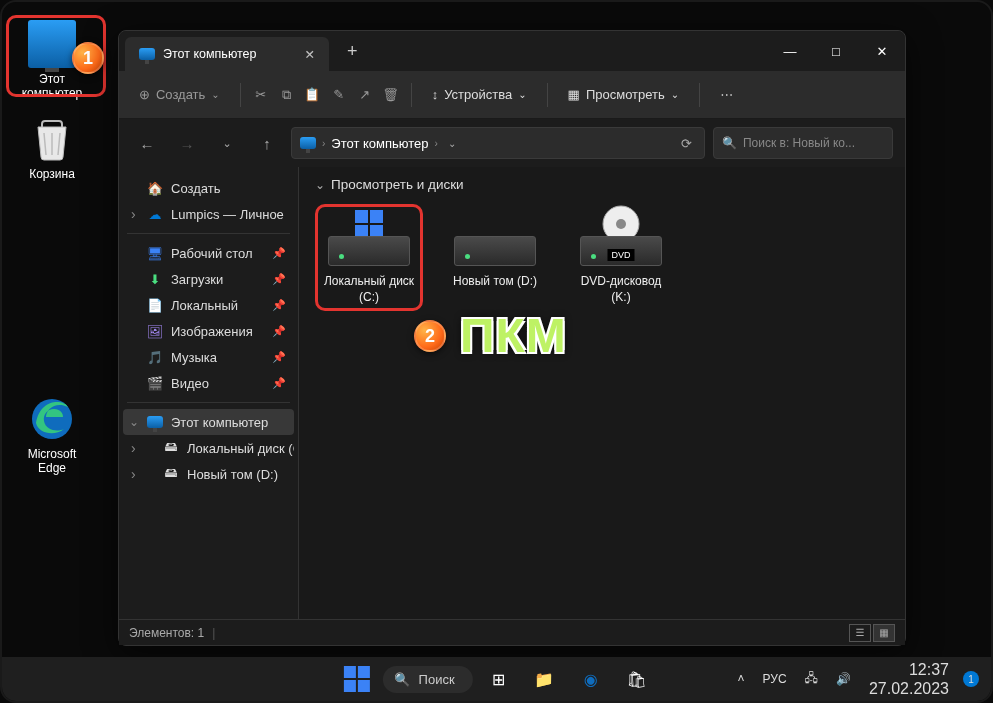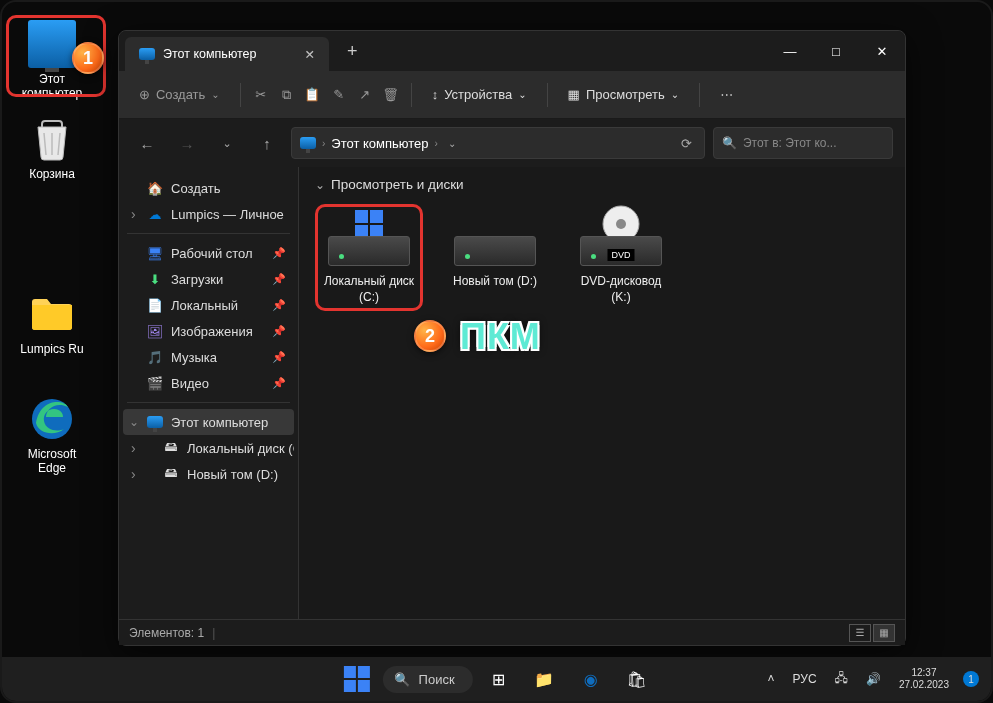--- a/index.html
+++ b/index.html
@@ -70,30 +70,30 @@
   .drive-body::after { content: ""; position: absolute; left: 10px; bottom: 6px; width: 5px; height: 5px; background: #4ade80; border-radius: 50%; }
   .drive-top { position: absolute; top: 0; left: 50%; transform: translateX(-50%); }
   .drive .d-label { font-size: 12px; color: #eee; line-height: 1.3; }
   .drive.highlighted { border: 3px solid #e3342f; border-radius: 10px; padding: 3px; }
   
   .statusbar { height: 26px; background: #1c1c1c; border-top: 1px solid #333; display: flex; align-items: center; padding: 0 10px; font-size: 12px; color: #aaa; }
   .view-toggle { margin-left: auto; display: flex; gap: 2px; }
   .vt-btn { width: 22px; height: 18px; border: 1px solid #555; display: flex; align-items: center; justify-content: center; font-size: 10px; cursor: pointer; }
   
   .callout-2 { top: 320px; left: 414px; }
-  .pkm-label { position: absolute; top: 316px; left: 460px; font-size: 36px; font-weight: 900; color: #5eead4; text-shadow: -2px -2px 0 #fff, 2px -2px 0 #fff, -2px 2px 0 #fff, 2px 2px 0 #fff, 0 0 8px #000; font-family: Arial Black, sans-serif; letter-spacing: 1px; }
+  .pkm-label { position: absolute; top: 308px; left: 460px; font-size: 48px; font-weight: 900; color: #bef264; text-shadow: -2px -2px 0 #fff, 2px -2px 0 #fff, -2px 2px 0 #fff, 2px 2px 0 #fff, 0 0 8px #000; font-family: Arial Black, sans-serif; letter-spacing: 1px; }
   
   
   .taskbar { position: absolute; bottom: 2px; left: 2px; right: 2px; height: 44px; background: #1f1f1f; display: flex; align-items: center; border-radius: 0 0 14px 14px; }
   .taskbar-center { position: absolute; left: 50%; transform: translateX(-50%); display: flex; align-items: center; gap: 6px; }
   .tb-btn { width: 40px; height: 40px; display: flex; align-items: center; justify-content: center; border-radius: 4px; cursor: pointer; }
   .tb-search { display: flex; align-items: center; gap: 8px; background: #2c2c2c; border-radius: 18px; padding: 6px 18px 6px 12px; font-size: 13px; color: #ccc; cursor: pointer; }
   .tray { margin-left: auto; display: flex; align-items: center; gap: 10px; padding-right: 12px; font-size: 12px; color: #ddd; }
   .tray-item { cursor: pointer; padding: 4px; }
-  .clock { text-align: center; line-height: 1.2; font-size: 10px; }
+  .clock { text-align: right; line-height: 1.2; font-size: 16px; }
   .notif-dot { width: 16px; height: 16px; background: #0078d4; border-radius: 50%; display: flex; align-items: center; justify-content: center; font-size: 10px; }
 
   
   .monitor-icon { width: 100%; height: 100%; background: linear-gradient(#2a9df4, #0b5fa5); border-radius: 3px; position: relative; }
   .monitor-icon::after { content:""; position:absolute; bottom:-4px; left:35%; width:30%; height:4px; background:#444; }
   .win-logo { width: 26px; height: 26px; display: grid; grid-template: 1fr 1fr / 1fr 1fr; gap: 2px; }
   .win-logo span { background: #3b82f6; }
   
   .outer-frame { position: absolute; inset: 0; border: 2px solid #1a1a1a; border-radius: 16px; pointer-events: none; }
 </style>
@@ -110,29 +110,20 @@
   </div>
   <div class="desktop-icon di-trash">
     <div class="icon">
       <svg viewBox="0 0 48 48" width="48" height="48">
           <path d="M10 12h28l-3 30a3 3 0 0 1-3 3H16a3 3 0 0 1-3-3z" fill="#e8e8e8" stroke="#bbb"></path>
           <path d="M14 12V9a3 3 0 0 1 3-3h14a3 3 0 0 1 3 3v3" fill="none" stroke="#bbb" stroke-width="2"></path>
           <path d="M16 18l2 22M24 18v22M32 18l-2 22" stroke="#bbb" stroke-width="1.5"></path>
         </svg>
     </div>
     <div class="label">Корзина</div>
-  </div>
-  <div class="desktop-icon di-folder">
-    <div class="icon">
-      <svg viewBox="0 0 48 48" width="48" height="48">
-          <path d="M4 12a3 3 0 0 1 3-3h12l4 5h18a3 3 0 0 1 3 3v20a3 3 0 0 1-3 3H7a3 3 0 0 1-3-3z" fill="#ffd257"></path>
-          <path d="M4 15h40v22a3 3 0 0 1-3 3H7a3 3 0 0 1-3-3z" fill="#ffca28"></path>
-        </svg>
-    </div>
-    <div class="label">Lumpics Ru</div>
   </div>
   <div class="desktop-icon di-edge">
     <div class="icon">
       <svg viewBox="0 0 48 48" width="48" height="48">
           <circle cx="24" cy="24" r="20" fill="#0f6cbd"></circle>
           <path d="M8 28c2 10 18 14 28 6-6 3-18 2-20-8-1-6 3-12 10-12 6 0 9 4 9 8H18c0-8 10-16 22-10C36 4 12 3 8 28z" fill="#33c481"></path>
         </svg>
     </div>
     <div class="label">Microsoft Edge</div>
   </div>
@@ -211,21 +202,21 @@
             <div class="monitor-icon" style="width:16px;height:12px"></div>
           </span>
         <span class="chev">›</span>
         <span>Этот компьютер</span>
         <span class="chev">›</span>
         <span class="ab-dropdown">⌄</span>
         <span class="ab-refresh">⟳</span>
       </div>
       <div class="searchbox">
         <span>🔍</span>
-        <span>Этот в: Этот ко...</span>
+        <span>Поиск в: Новый ко...</span>
       </div>
     </div>
 
     <div class="body">
       <div class="sidebar">
         <div class="sb-item">
           <span class="sb-icon">🏠</span>
           <span>Создать</span>
         </div>
         <div class="sb-item expandable">

